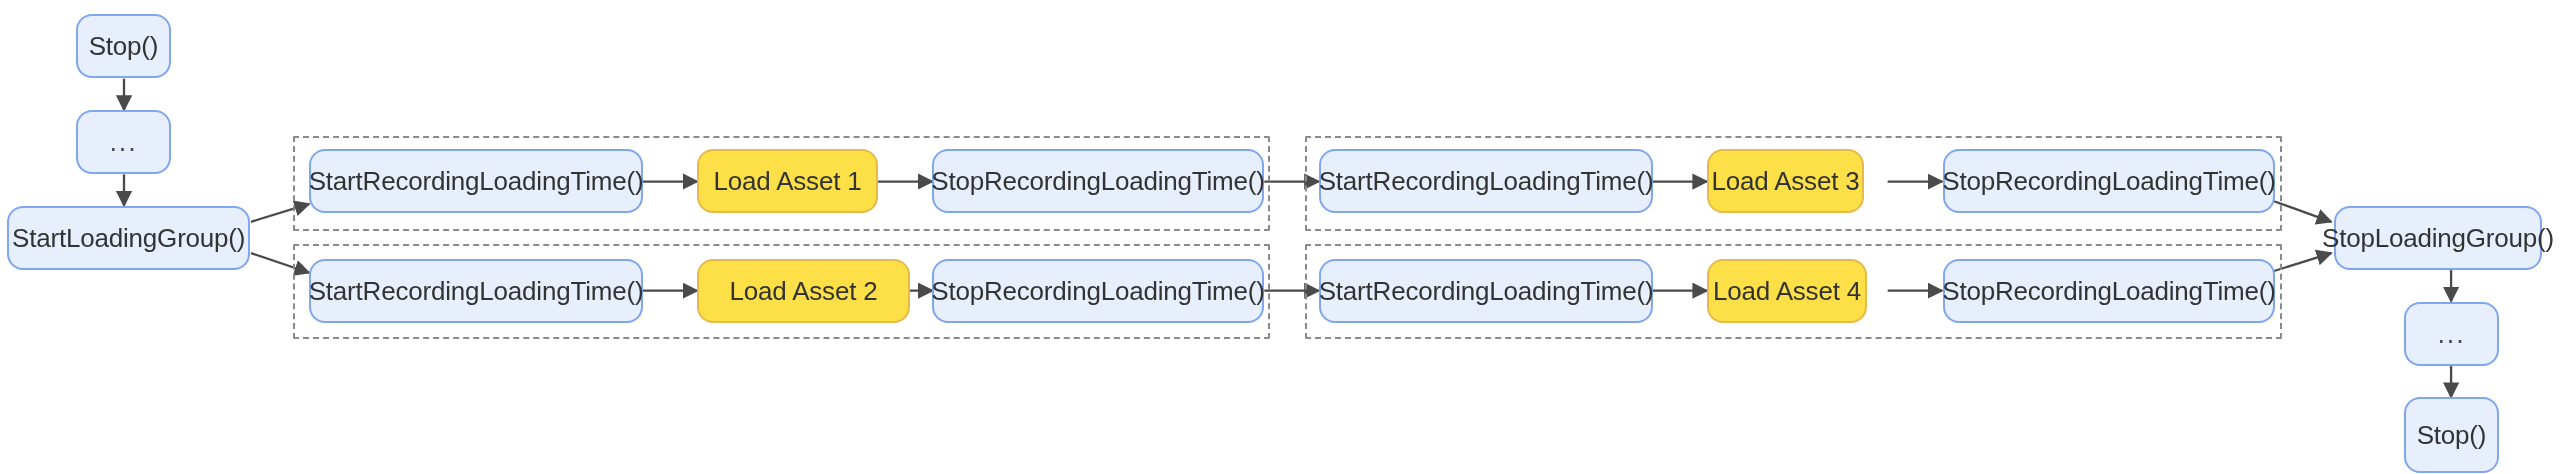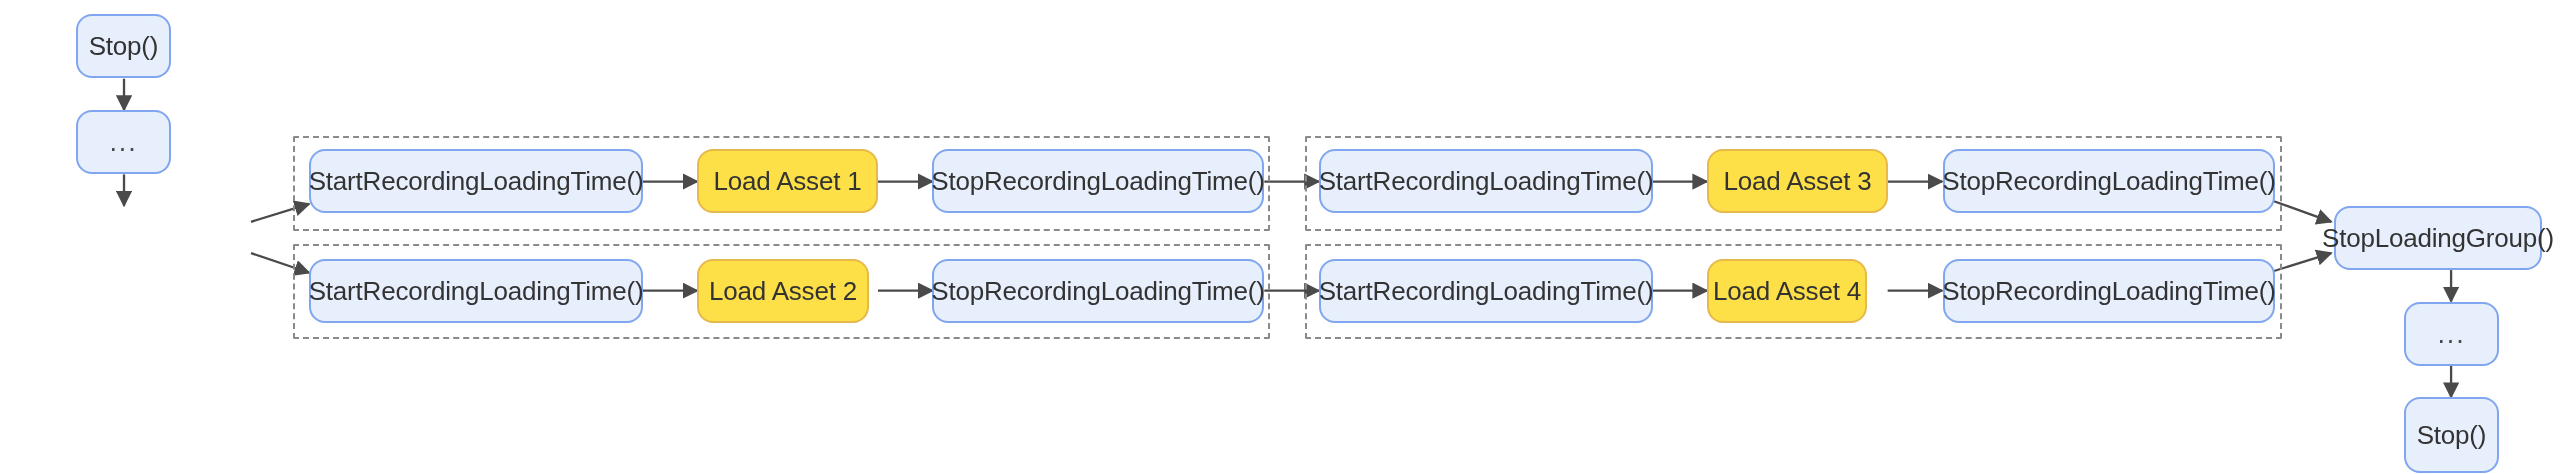--- a/index.html
+++ b/index.html
@@ -104,37 +104,38 @@
       <path d="M 2740 302 L 2740 337"></path>
 
       <path d="M 2740 409 L 2740 444"></path>
     </g>
   </svg>
 
   <div class="node blue" style="left:76px; top:14.3px; width:95px; height:64px;">Stop()</div>
 
   <div class="node blue dots" style="left:76px; top:110px; width:95px; height:64px;">...</div>
 
+  <div class="node blue" style="left:7.2px; top:206px; width:243px; height:64px;">StartLoadingGroup()</div>
 
   <div class="group-box" style="left:293px; top:136px; width:977px; height:95px;"></div>
   <div class="group-box" style="left:293px; top:244px; width:977px; height:95px;"></div>
 
   <div class="node blue" style="left:309px; top:149px; width:334px; height:64px;">StartRecordingLoadingTime()</div>
   <div class="node yellow" style="left:697px; top:149px; width:181px; height:64px;">Load Asset 1</div>
   <div class="node blue" style="left:932px; top:149px; width:332px; height:64px;">StopRecordingLoadingTime()</div>
 
   <div class="node blue" style="left:309px; top:259px; width:334px; height:64px;">StartRecordingLoadingTime()</div>
-  <div class="node yellow" style="left:697px; top:259px; width:172px; height:64px;">Load Asset 2</div>
+  <div class="node yellow" style="left:697px; top:259px; width:213px; height:64px;">Load Asset 2</div>
   <div class="node blue" style="left:932px; top:259px; width:332px; height:64px;">StopRecordingLoadingTime()</div>
 
   <div class="group-box" style="left:1305px; top:136px; width:977px; height:95px;"></div>
   <div class="group-box" style="left:1305px; top:244px; width:977px; height:95px;"></div>
 
   <div class="node blue" style="left:1319px; top:149px; width:334px; height:64px;">StartRecordingLoadingTime()</div>
-  <div class="node yellow" style="left:1707px; top:149px; width:181px; height:64px;">Load Asset 3</div>
+  <div class="node yellow" style="left:1707px; top:149px; width:157px; height:64px;">Load Asset 3</div>
   <div class="node blue" style="left:1943px; top:149px; width:332px; height:64px;">StopRecordingLoadingTime()</div>
 
   <div class="node blue" style="left:1319px; top:259px; width:334px; height:64px;">StartRecordingLoadingTime()</div>
   <div class="node yellow" style="left:1707px; top:259px; width:160px; height:64px;">Load Asset 4</div>
   <div class="node blue" style="left:1943px; top:259px; width:332px; height:64px;">StopRecordingLoadingTime()</div>
 
   <div class="node blue" style="left:2334px; top:206px; width:208px; height:64px;">StopLoadingGroup()</div>
 
   <div class="node blue dots" style="left:2404px; top:302px; width:95px; height:64px;">...</div>
 

